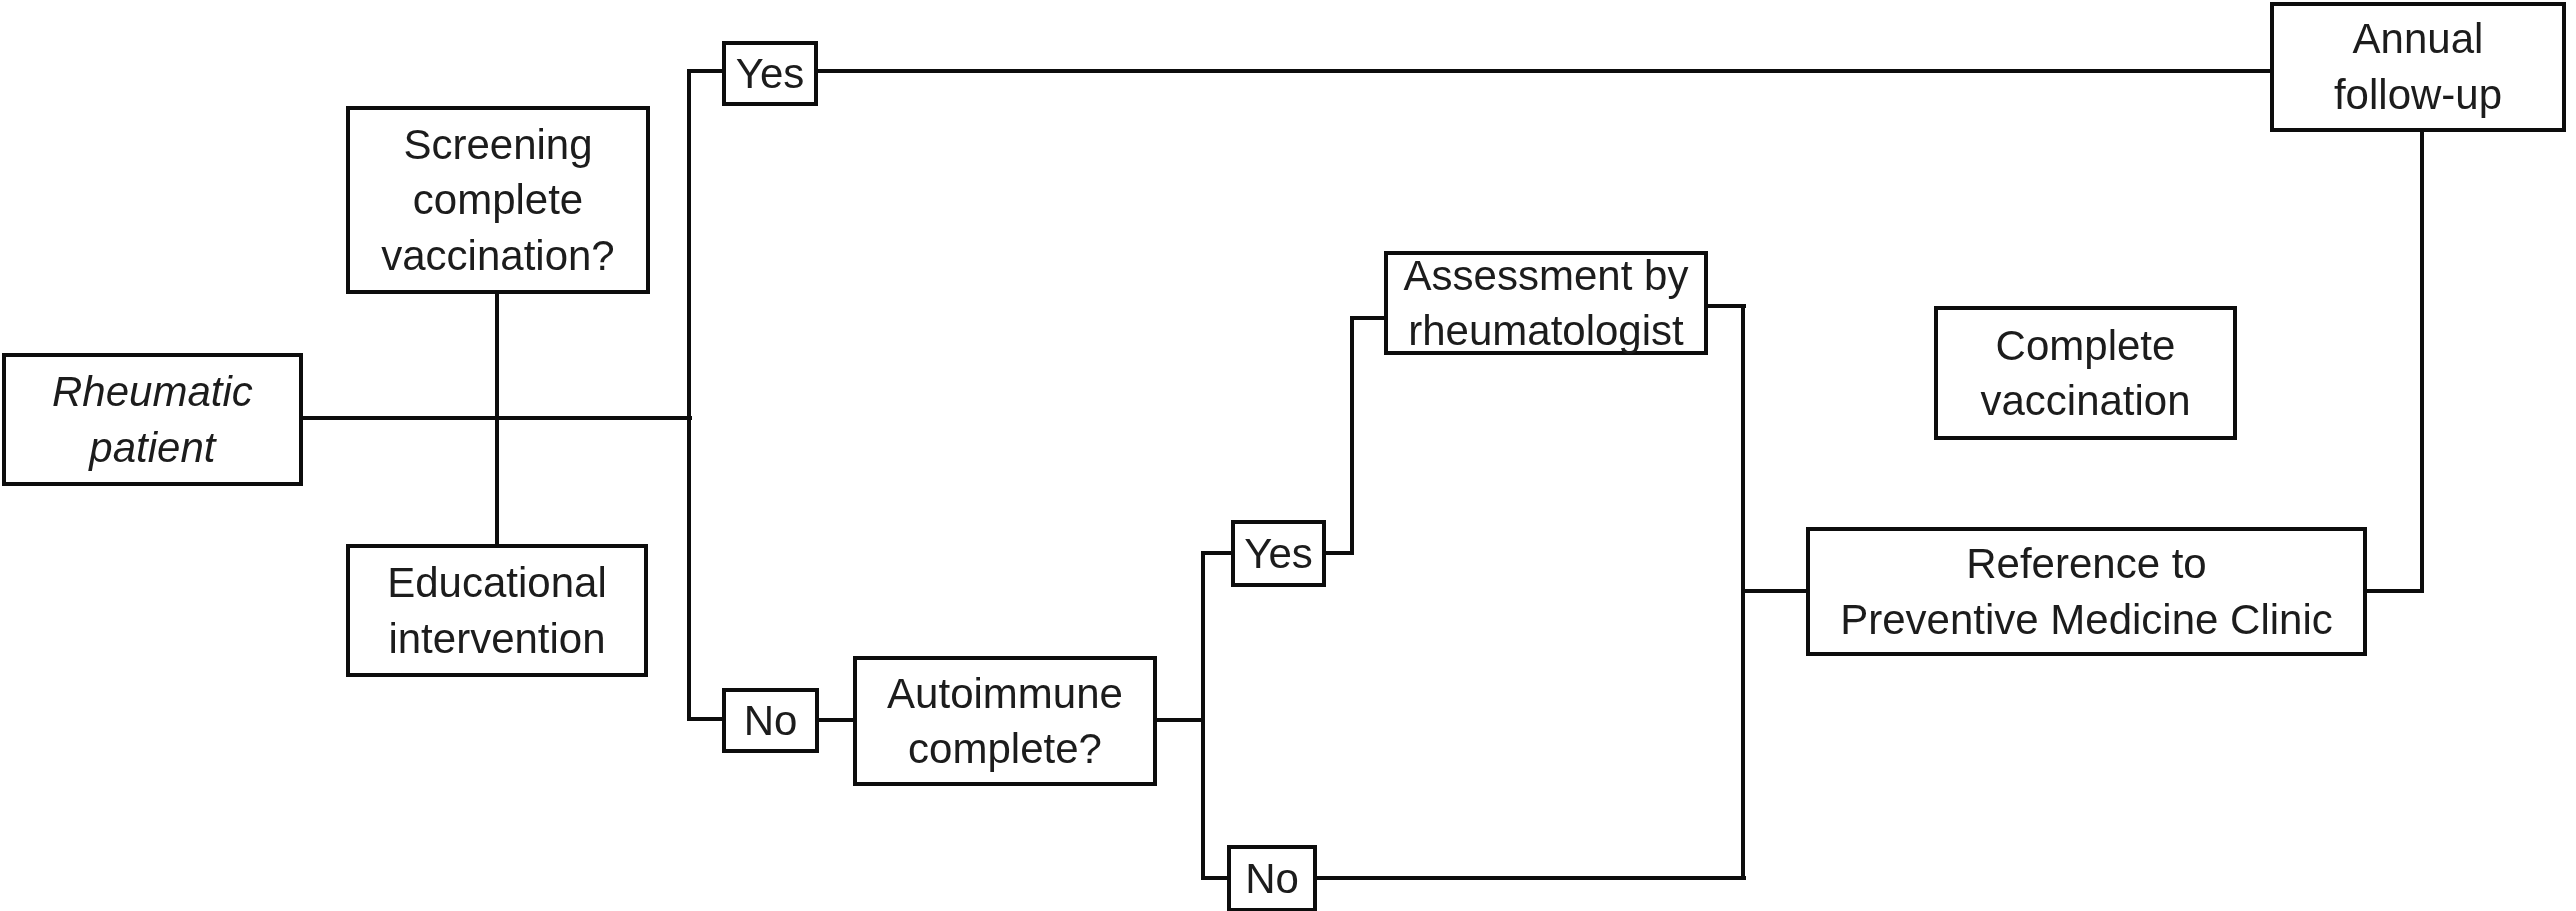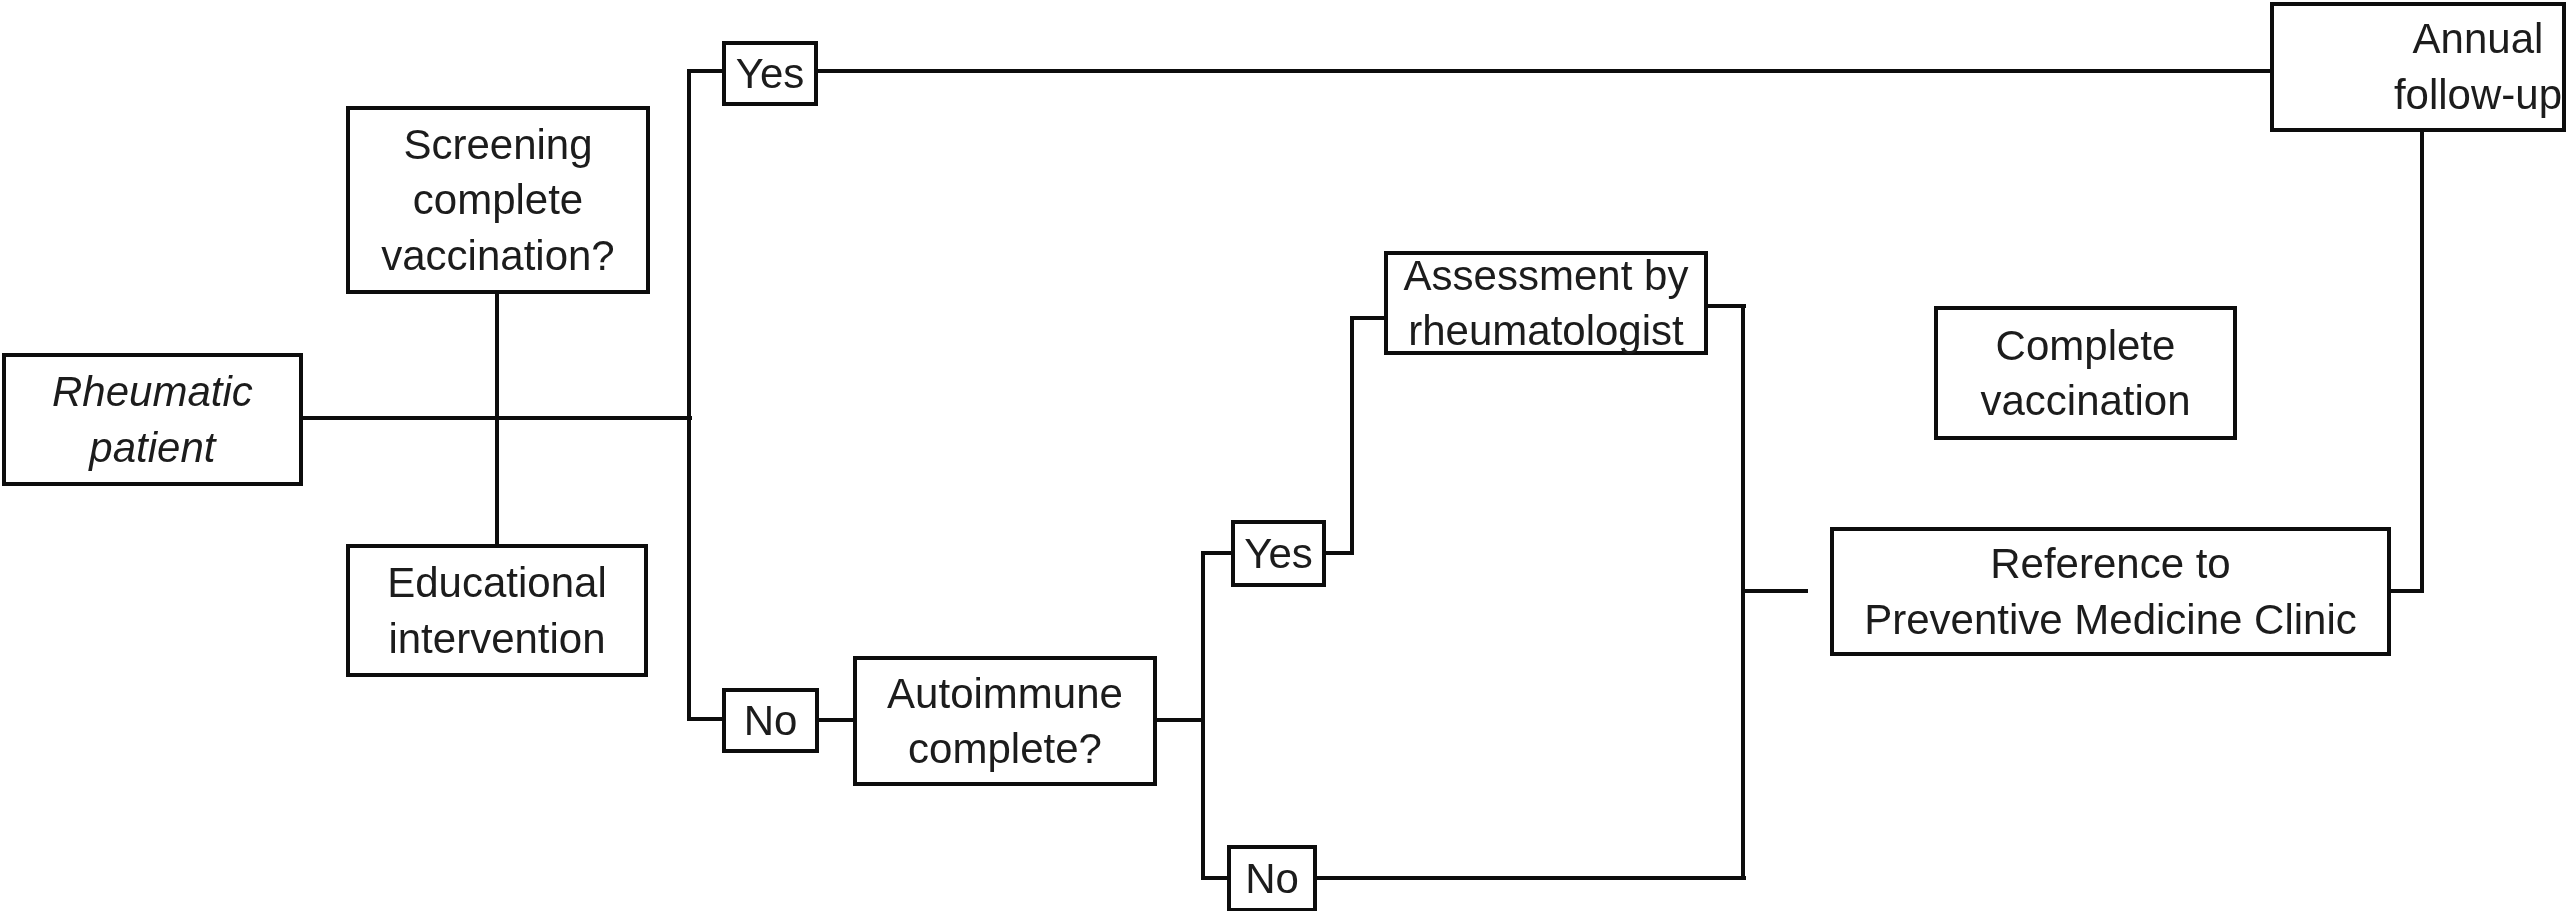--- a/index.html
+++ b/index.html
@@ -34,25 +34,25 @@
     position: absolute;
     background: var(--line-color, #0d0d0d);
     z-index: 1;
   }
 
   
   .n-rheumatic   { left: 1.9px;    top: 353px; width: 301px; height: 133px; font-style: italic; }
   .n-screening   { left: 346px;  top: 106px; width: 304px; height: 188px; }
   .n-educational { left: 346px;  top: 544px; width: 302px; height: 133px; }
   .n-yes-top     { left: 722px;  top: 41px;  width: 96px;  height: 65px;  }
-  .n-annual      { left: 2270px; top: 1.9px;   width: 296px; height: 130px; justify-content: flex-end; }
+  .n-annual      { left: 2270px; top: 1.9px;   width: 296px; height: 130px; }
   .n-assessment  { left: 1384px; top: 251px; width: 324px; height: 104px; }
   .n-complete    { left: 1934px; top: 306px; width: 303px; height: 134px; }
   .n-yes-mid     { left: 1231px; top: 520px; width: 95px;  height: 67px;  }
-  .n-reference   { left: 1806px; top: 527px; width: 561px; height: 129px; margin-left: 24px; }
+  .n-reference   { left: 1806px; top: 527px; width: 561px; height: 129px; }
   .n-autoimmune  { left: 853px;  top: 656px; width: 304px; height: 130px; }
   .n-no-left     { left: 722px;  top: 688px; width: 97px; height: 65px;  }
   .n-no-bottom   { left: 1227px; top: 845px; width: 90px;  height: 67px;  }
 
   
   .s-main-h            { left: 302px;  top: 416px; width: 390px;  height: 3.9px; }
   .s-yestop-left       { left: 687px;  top: 69px;  width: 38px;   height: 3.9px; }
   .s-yestop-to-annual  { left: 815px;  top: 69px;  width: 1457px; height: 3.9px; }
   .s-noleft-stub       { left: 687px;  top: 717px; width: 38px;   height: 3.9px; }
   .s-noleft-to-auto    { left: 816px;  top: 718px; width: 39px;   height: 3.9px; }

